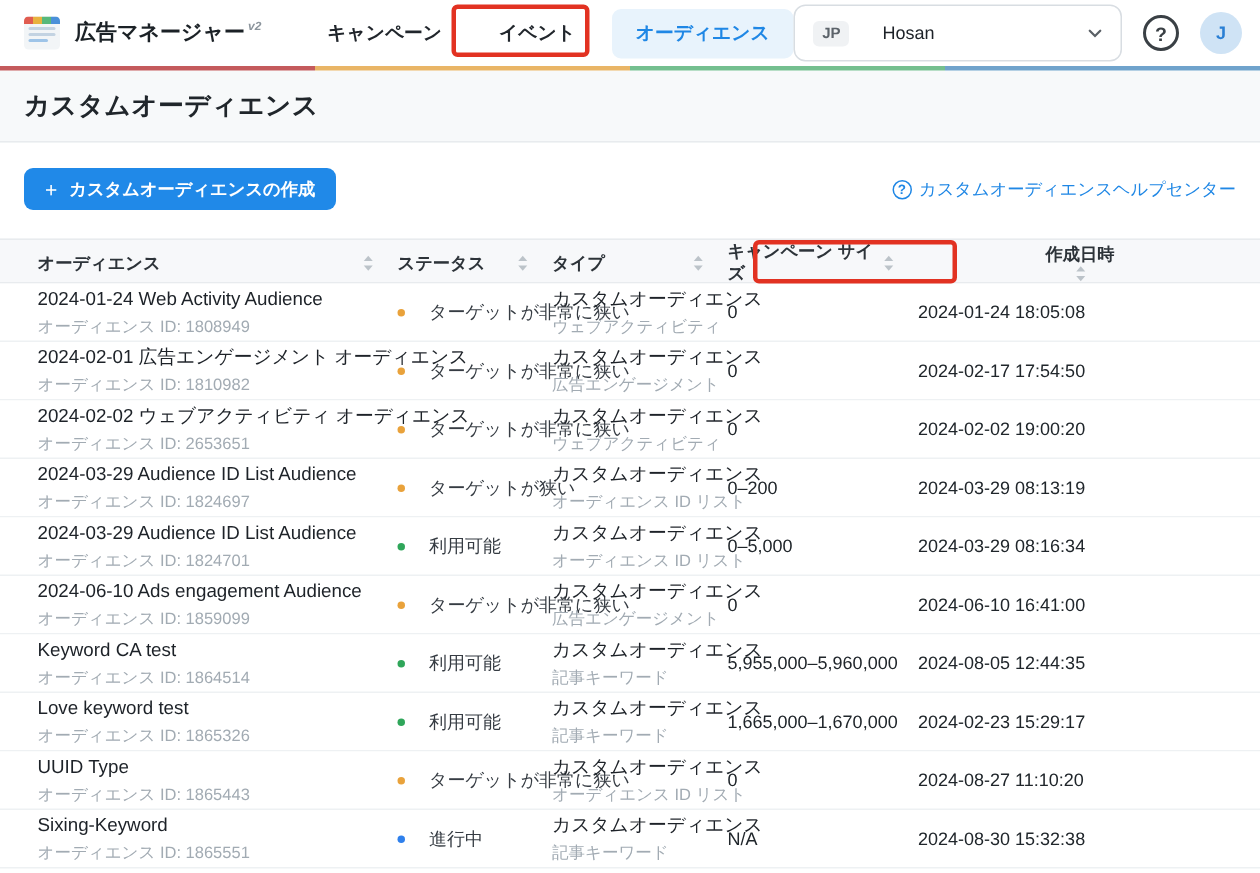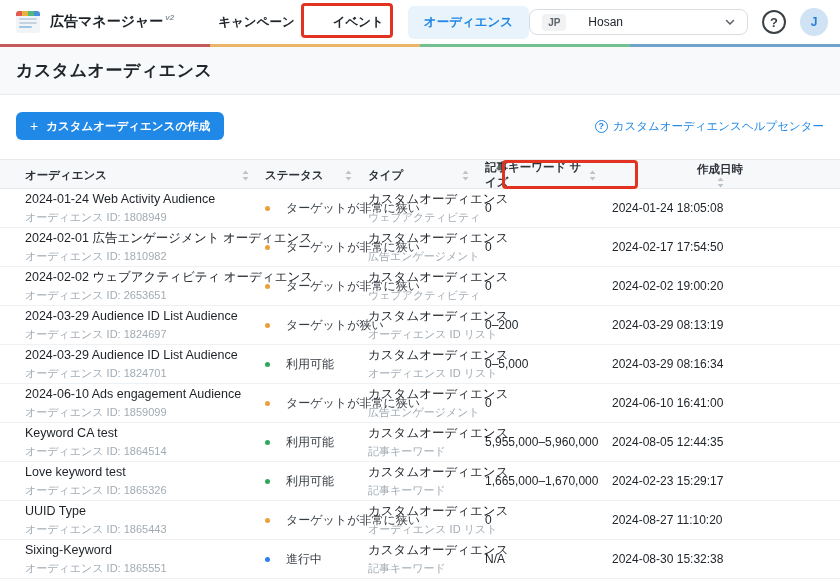--- a/index.html
+++ b/index.html
@@ -18,21 +18,21 @@
   .logo-top i:nth-child(3){background:#57b87b}.logo-top i:nth-child(4){background:#4a90d9}
   .logo-body { flex:1; padding:2px 3px; display:flex; flex-direction:column; gap:2px; }
   .logo-body i { height:2px; border-radius:1px; background:#c3d3e2; }
   .logo-body i:last-child { background:#9ec4e8; width:70%; }
   .brand { font-size:14px; font-weight:700; color:#1b2126; margin-left:10px; white-space:nowrap; }
   .brand sup { font-size:8px; color:#8b949c; font-style:italic; font-weight:600; margin-left:2px; }
   .nav-items { display:flex; align-items:center; margin-left:30px; gap:10px; }
   .nav-item { font-size:12.5px; font-weight:600; color:#21262c; padding:8px 14px; cursor:pointer; white-space:nowrap; }
   .nav-item.active { background:#e8f3fc; color:#1f87e5; border-radius:6px; padding:8px 16px; }
   .nav-spacer { flex:1; }
-  .account-select { width:290px; height:26px; border:1px solid #d8dde2; border-radius:8px; background:#fff; display:flex; align-items:center; padding:0 12px; cursor:pointer; }
+  .account-select { width:290px; height:38px; border:1px solid #d8dde2; border-radius:8px; background:#fff; display:flex; align-items:center; padding:0 12px; cursor:pointer; }
   .account-badge { background:#f0f2f4; border-radius:4px; font-size:10px; font-weight:600; color:#5c636a; padding:3px 6px; }
   .account-name { font-size:12px; color:#1d2228; margin-left:22px; flex:1; }
   .help-btn { width:24px; height:24px; border:2px solid #3a4045; border-radius:50%; display:flex; align-items:center; justify-content:center; font-size:13px; font-weight:700; color:#3a4045; margin-left:14px; cursor:pointer; flex:none; }
   .avatar { width:28px; height:28px; border-radius:50%; background:#cfe3f5; color:#2a7fd4; font-size:12px; font-weight:700; display:flex; align-items:center; justify-content:center; margin-left:14px; cursor:pointer; flex:none; }
   
   .strip { height:3px; display:flex; }
   .strip i { flex:1; }
   .strip i:nth-child(1){background:#c45a5c}.strip i:nth-child(2){background:#e9b566}
   .strip i:nth-child(3){background:#74bf8f}.strip i:nth-child(4){background:#6fa3cc}
   
@@ -143,21 +143,21 @@
     <div class="th">
       <span>タイプ</span>
       <span class="sort-icon">
           <svg width="7" height="11" viewBox="0 0 7 11">
             <path d="M3.5 .5 L6.5 4 H.5 Z" fill="#bcc3c9"></path>
             <path d="M.5 7 H6.5 L3.5 10.5 Z" fill="#bcc3c9"></path>
           </svg>
         </span>
     </div>
     <div class="th">
-      <span>記事キーワード サイズ</span>
+      <span>キャンペーン サイズ</span>
       <span class="sort-icon">
           <svg width="7" height="11" viewBox="0 0 7 11">
             <path d="M3.5 .5 L6.5 4 H.5 Z" fill="#bcc3c9"></path>
             <path d="M.5 7 H6.5 L3.5 10.5 Z" fill="#bcc3c9"></path>
           </svg>
         </span>
     </div>
     <div class="th">
       <span>作成日時</span>
       <span class="sort-icon">

